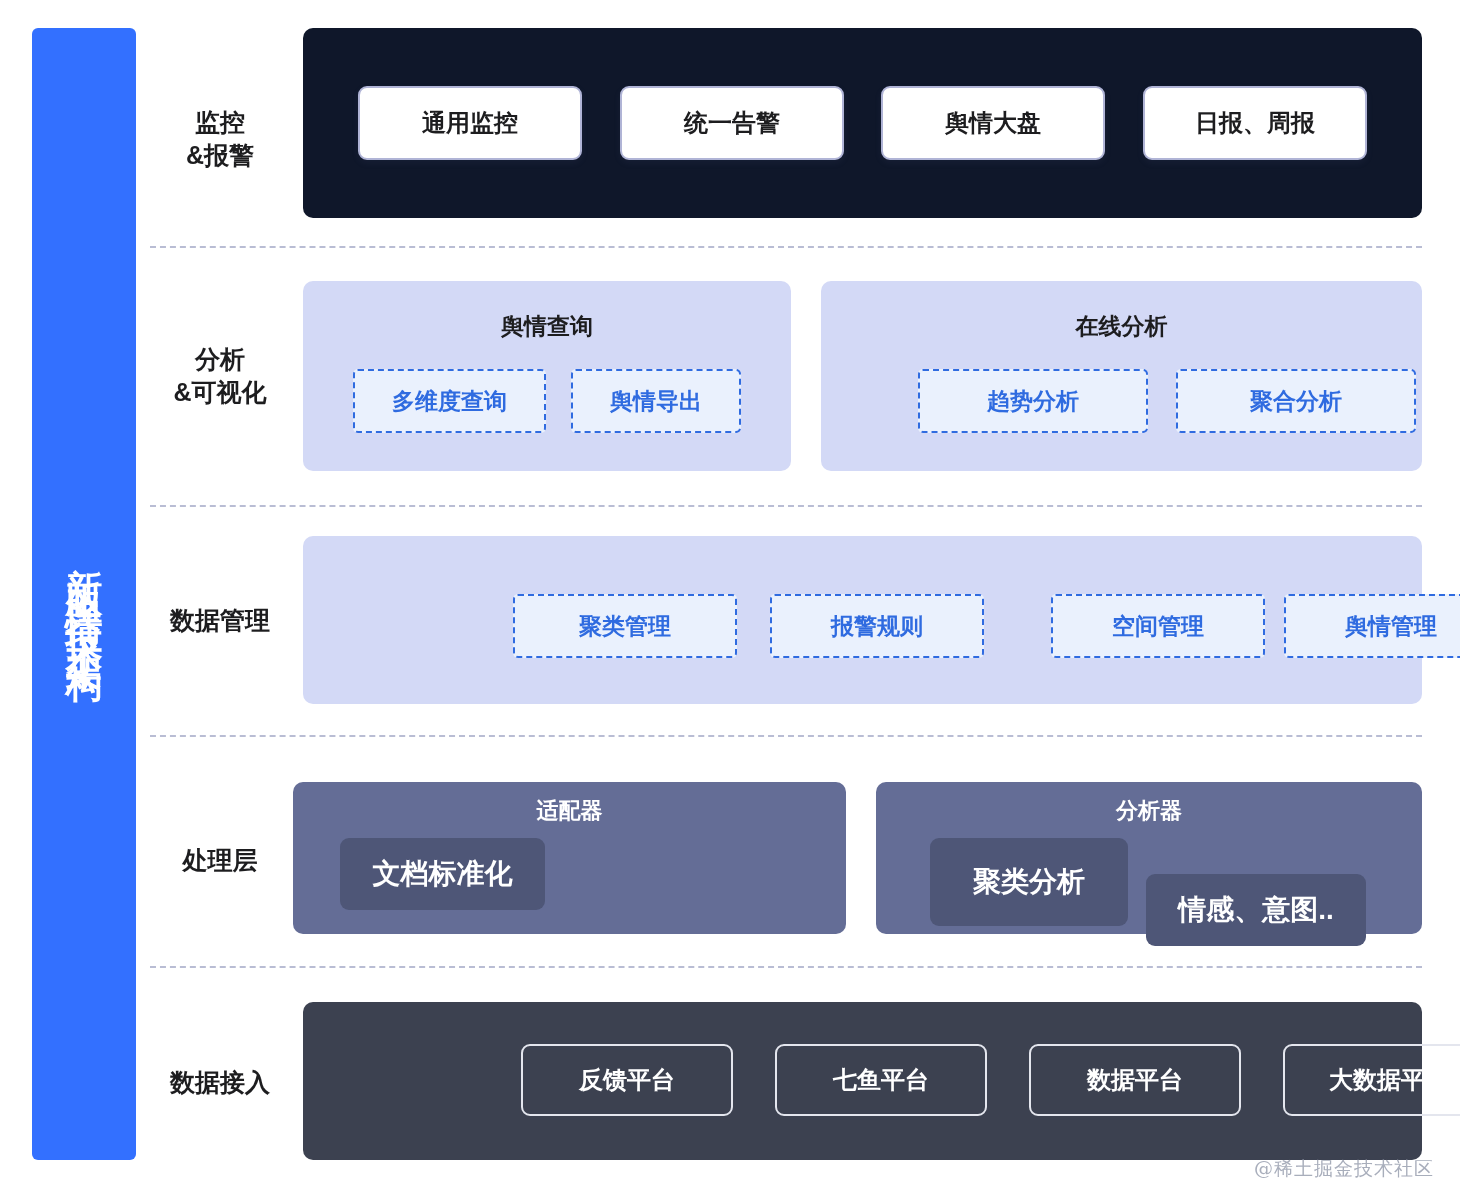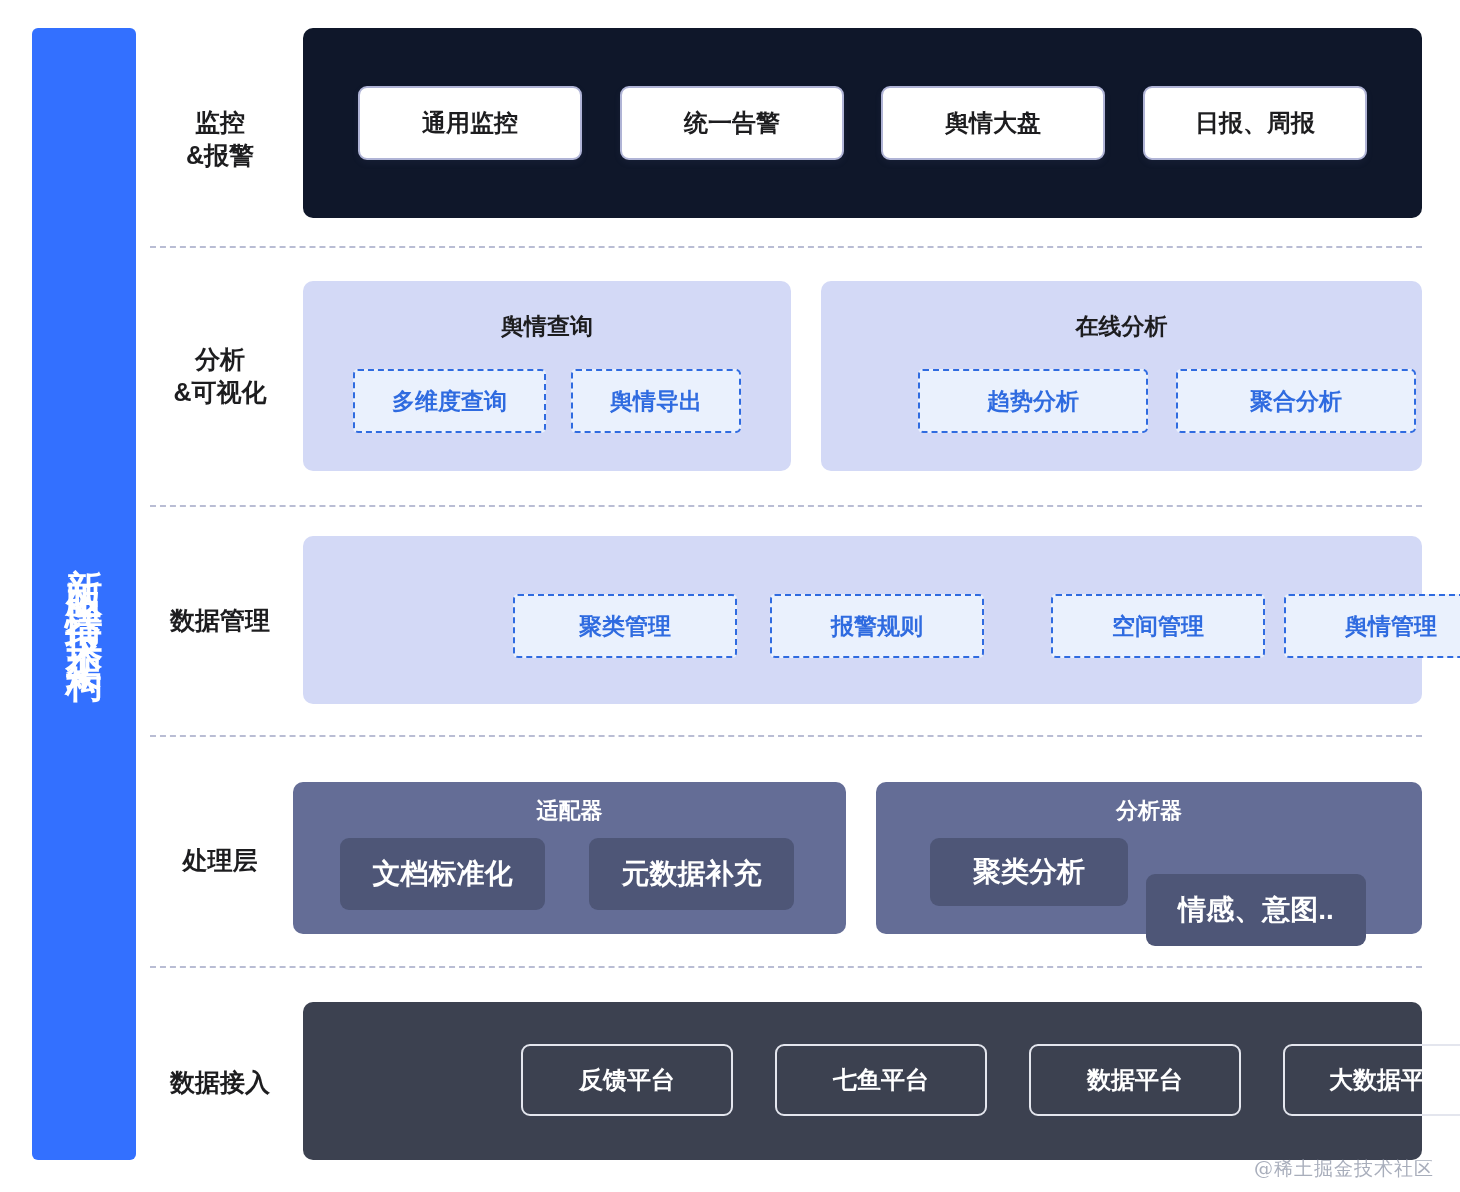--- a/index.html
+++ b/index.html
@@ -189,25 +189,24 @@
   </div>
 </div>
 
 <div class="divider" style="top:735px;"></div>
 
 <div class="row" style="top:782px;height:152px;">
   <div class="row-label" style="top:62px;">处理层</div>
   <div class="panel panel-mid" style="left:143px;top:0px;width:553px;height:152px;">
     <div class="panel-title">适配器</div>
     <div class="box box-midfill" style="left:47px;top:56px;width:205px;height:72px;">文档标准化</div>
-    <div class="box box-midfill" style="left:296px;top:56px;width:205px;height:72px;">元数据补充</div>
   </div>
   <div class="panel panel-mid" style="left:726px;top:0px;width:546px;height:152px;">
     <div class="panel-title">分析器</div>
-    <div class="box box-midfill" style="left:54px;top:56px;width:198px;height:68px;">聚类分析</div>
+    <div class="box box-midfill" style="left:54px;top:56px;width:198px;height:88px;">聚类分析</div>
     <div class="box box-midfill" style="left:270px;top:56px;width:220px;height:72px;margin-top:36px;">情感、意图..</div>
   </div>
 </div>
 
 <div class="divider" style="top:966px;"></div>
 
 <div class="row" style="top:1002px;height:158px;">
   <div class="row-label" style="top:64px;">数据接入</div>
   <div class="panel panel-dark" style="left:153px;top:0px;width:1119px;height:158px;">
     <div class="box box-outline" style="left:218px;top:42px;width:212px;height:72px;">反馈平台</div>

